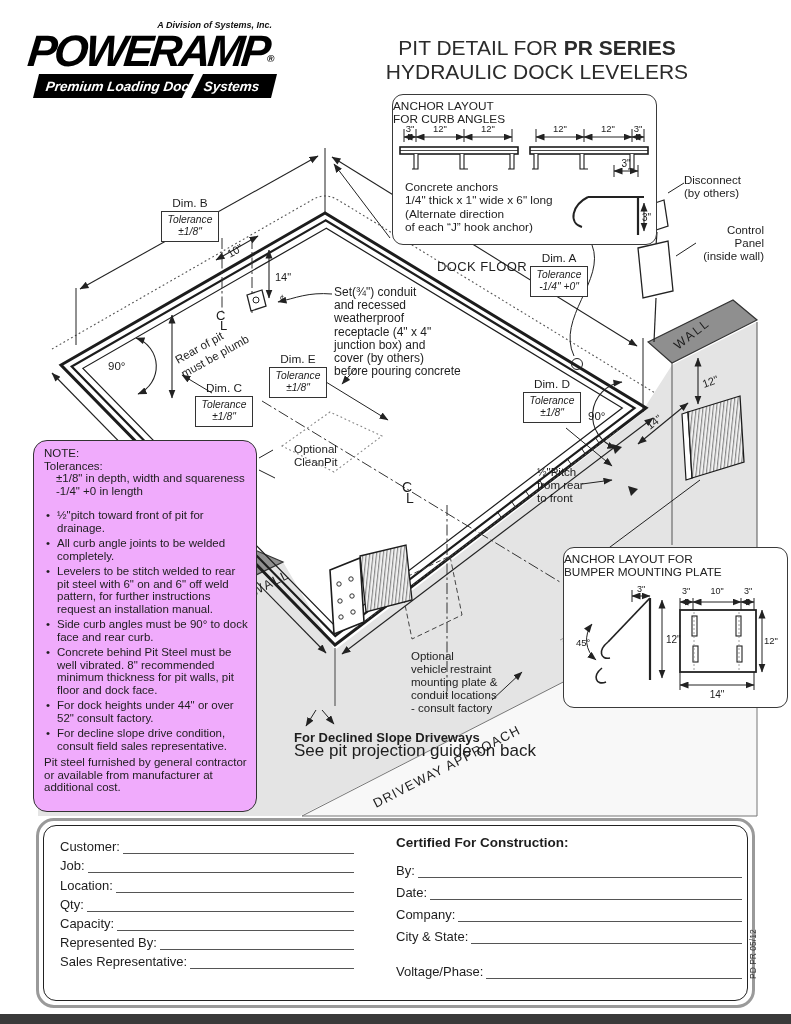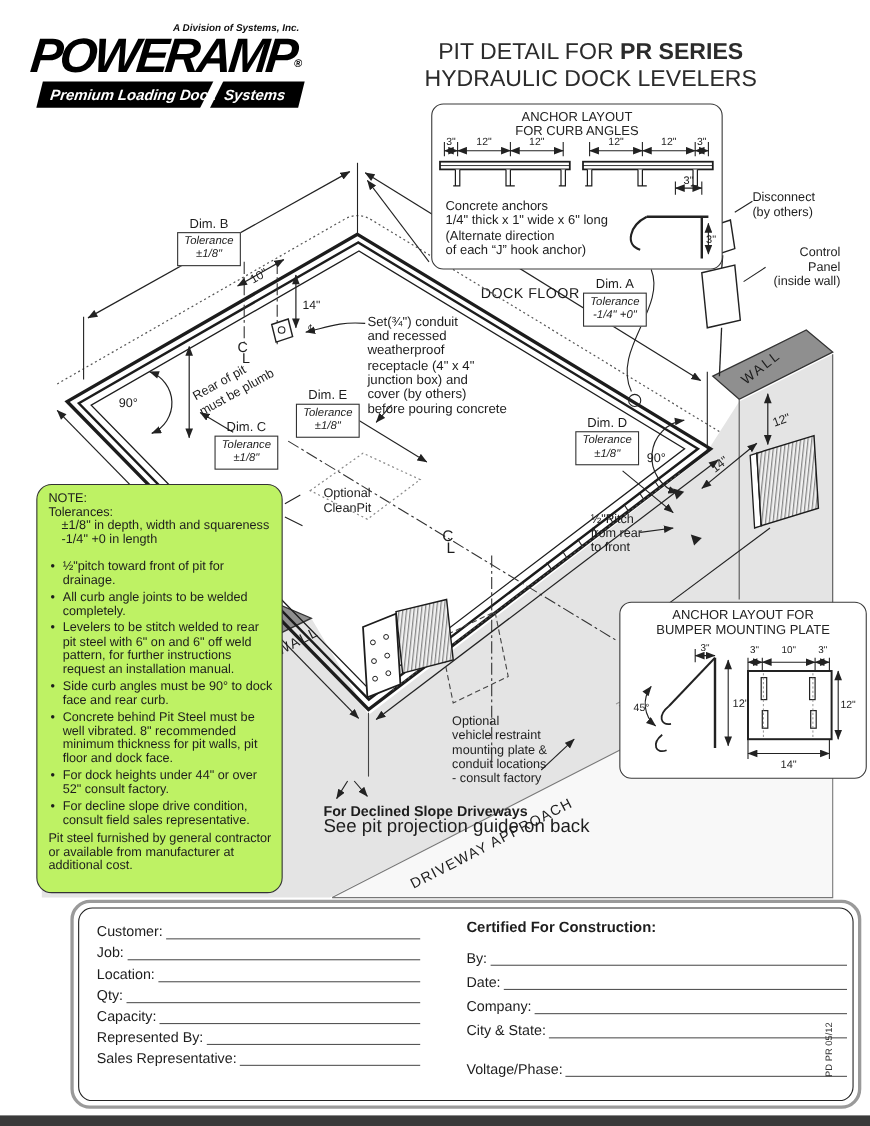--- a/index.html
+++ b/index.html
@@ -17,48 +17,48 @@
                transform:skewX(-14deg);display:flex;align-items:center;justify-content:space-between;
                padding:0 14px 0 10px;}
   .logo-banner span{color:#fff;font-size:13.5px;font-weight:bold;font-style:italic;transform:skewX(7deg);white-space:nowrap;}
   .banner-notch{position:absolute;left:152px;top:-3px;width:9px;height:30px;background:#fff;transform:skewX(-14deg);}
   .title{left:372px;top:36px;width:330px;text-align:center;color:#2b2b2b;z-index:3;}
   .title .t1{font-size:21px;text-align:center;}
   .title .t1 b{font-weight:bold;}
   .title .t2{font-size:21px;}
   
   .panel{border:1.6px solid #3a3a3a;border-radius:11px;background:#fff;z-index:4;}
-  .panel-title{text-align:center;font-size:11.8px;line-height:1.1;padding-top:5px;color:#222;}
+  .panel-title{text-align:left;font-size:11.8px;line-height:1.1;padding-top:5px;color:#222;}
   .curb-box{left:392px;top:94px;width:263px;height:149px;}
   .curb-note{position:absolute;left:12px;top:86px;font-size:11.8px;line-height:13.4px;white-space:nowrap;}
   .bumper-box{left:563px;top:547px;width:223px;height:159px;}
   
   .dim{position:absolute;text-align:center;z-index:3;}
   .dim-label{font-size:11.8px;margin-bottom:1px;}
   .dim-box{display:inline-block;border:1.3px solid #333;background:#fff;font-size:10.3px;
            line-height:1.2;padding:2px 5px;min-width:46px;font-style:italic;}
   
   .lbl{position:absolute;font-size:11.5px;line-height:13px;color:#1d1d1d;z-index:3;}
   .lbl div{white-space:nowrap;}
   .dockfloor{font-size:13px;letter-spacing:0.4px;}
   .conduit{font-size:12px;line-height:13.2px;}
   .declined .dt{font-weight:bold;font-size:13px;}
   .declined .ds{font-size:17px;text-align:right;}
   
   .note-box{left:33px;top:440px;width:224px;height:372px;border:1.6px solid #333;border-radius:14px;
-            background:#bef264;padding:6px 7px 4px 10px;font-size:11.5px;line-height:12.5px;
+            background:#f0abfc;padding:6px 7px 4px 10px;font-size:11.5px;line-height:12.5px;
             box-sizing:border-box;overflow:hidden;z-index:4;}
   .nb-tol{padding-left:12px;}
   .nb-gap{height:9px;}
   .nb-bullet{position:relative;padding-left:13px;margin-top:3px;}
   .nb-bullet::before{content:"\2022";position:absolute;left:2px;}
   .nb-footer{margin-top:4px;}
   
   .form-outer{left:36px;top:818px;width:719px;height:190px;border:3px solid #9a9a9a;border-radius:18px;
-              background:#fff;padding:4px;box-sizing:border-box;z-index:4;margin-left:28px;}
+              background:#fff;padding:4px;box-sizing:border-box;z-index:4;}
   .form-inner{position:relative;border:1.6px solid #222;border-radius:13px;height:100%;box-sizing:border-box;}
   .fcol{position:absolute;top:9px;}
   .fcol-left{left:16px;width:294px;}
   .fcol-right{left:352px;width:346px;}
   .form-row{height:19.2px;display:flex;align-items:flex-end;font-size:13px;}
   .form-row2{height:22px;display:flex;align-items:flex-end;font-size:13px;}
   .fl{white-space:nowrap;padding-right:3px;}
   .fline{flex:1;border-bottom:1.3px solid #555;height:15px;}
   .fheader{font-weight:bold;font-size:13.5px;height:21px;}
   .fspacer{height:13px;}

